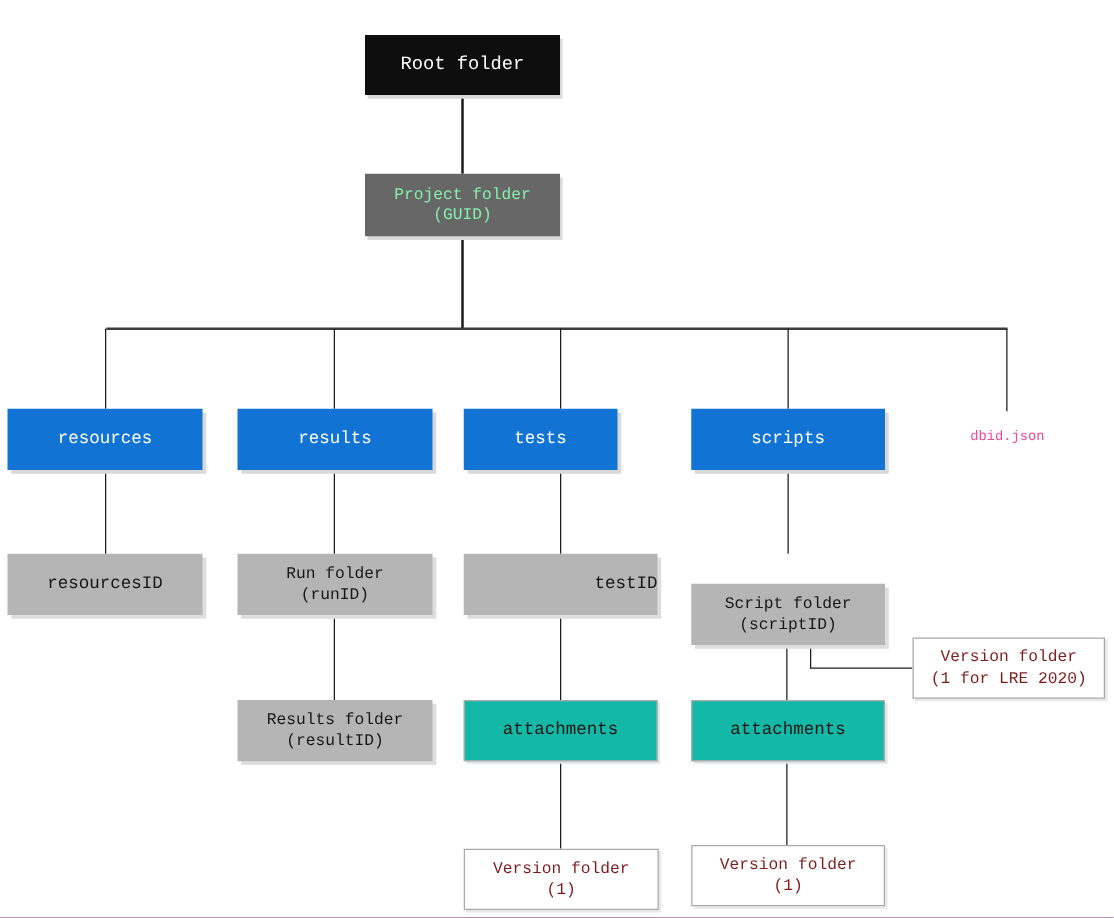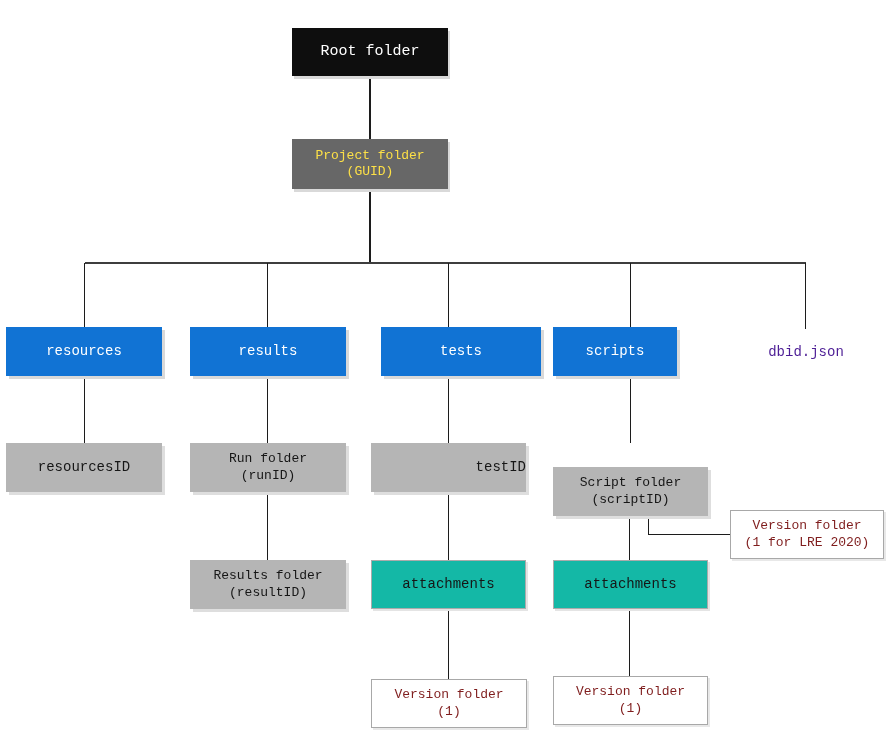--- a/index.html
+++ b/index.html
@@ -30,21 +30,21 @@
   .node .l1 { display: block; }
   .node .l2 { display: block; }
   .root {
     background: #0e0e0e;
     color: #ffffff;
     font-size: 15px;
     box-shadow: 2px 3px 0 0 #d9d9d9;
   }
   .project {
     background: #676767;
-    color: #fde047;
+    color: #86efac;
     font-size: 13px;
     box-shadow: 2px 3px 0 0 #d9d9d9;
   }
   .blue {
     background: #1173d4;
     color: #ffffff;
     font-size: 14px;
     box-shadow: 3px 3px 0 0 #d9d9d9;
   }
   .gray {
@@ -62,22 +62,22 @@
   }
   .white {
     background: #ffffff;
     color: #7f1d1d;
     font-size: 13px;
     border: 1px solid #a8a8a8;
     box-shadow: 2px 2px 0 0 #e8e8e8;
   }
   .plainlabel {
     position: absolute;
-    color: #4c1d95;
-    font-size: 14px;
+    color: #ec4899;
+    font-size: 11px;
     text-align: center;
   }
   .line {
     position: absolute;
     background: #1c1c1c;
   }
   .line.bus {
     background: #3d3d3d;
   }
 </style>
@@ -118,24 +118,24 @@
     <span class="l1">Project folder</span>
     <span class="l2">(GUID)</span>
   </div>
 
   <div class="node blue" style="left:190px; top:327px; width:156px; height:49px;">
     <span class="l1">results</span>
   </div>
   <div class="node blue" style="left:6px; top:327px; width:156px; height:49px;">
     <span class="l1">resources</span>
   </div>
-  <div class="node blue" style="left:381px; top:327px; width:160px; height:49px;">
+  <div class="node blue" style="left:371px; top:327px; width:123px; height:49px;">
     <span class="l1">tests</span>
   </div>
-  <div class="node blue" style="left:553px; top:327px; width:124px; height:49px;">
+  <div class="node blue" style="left:553px; top:327px; width:155px; height:49px;">
     <span class="l1">scripts</span>
   </div>
   <div class="plainlabel" style="left:766px; top:344px; width:80px;">
     <span>dbid.json</span>
   </div>
 
   <div class="node gray" style="left:190px; top:443px; width:156px; height:49px;">
     <span class="l1">Run folder</span>
     <span class="l2">(runID)</span>
   </div>

